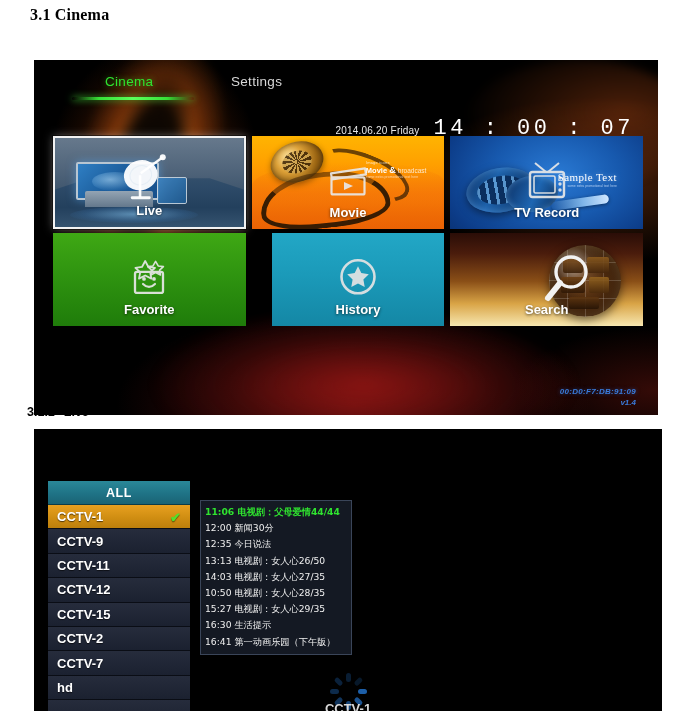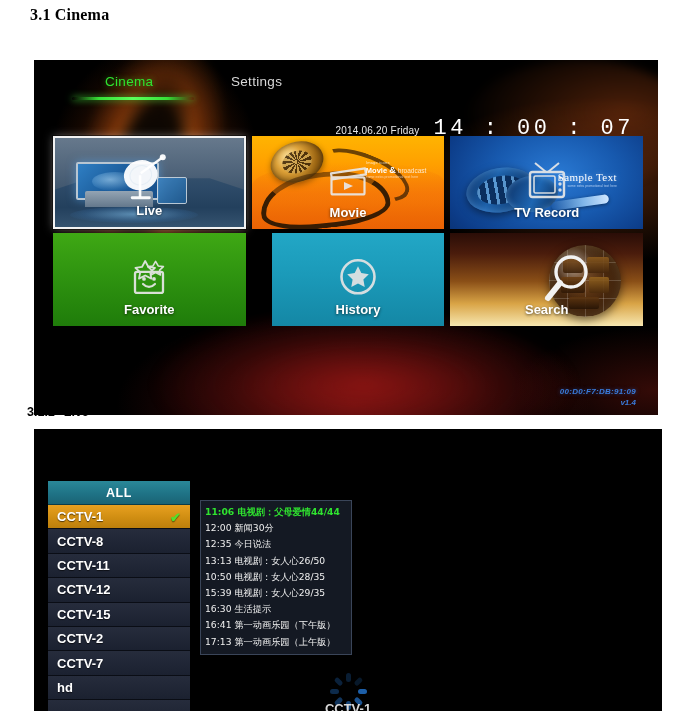--- a/index.html
+++ b/index.html
@@ -483,21 +483,21 @@
           <path d="M3.5 1.5 L10 7.5 L3.5 13.5" fill="none" stroke="#5ce02a" stroke-width="3" stroke-linecap="round" stroke-linejoin="round"></path>
         </svg>
       </div>
 
       <div id="channel-rows">
           <div class="chan-row sel">
             <span class="chan-name">CCTV-1</span>
             <span class="chan-check">✔</span>
           </div>
           <div class="chan-row">
-            <span class="chan-name">CCTV-8</span>
+            <span class="chan-name">CCTV-9</span>
           </div>
           <div class="chan-row">
             <span class="chan-name">CCTV-11</span>
           </div>
           <div class="chan-row">
             <span class="chan-name">CCTV-12</span>
           </div>
           <div class="chan-row">
             <span class="chan-name">CCTV-15</span>
           </div>
@@ -515,25 +515,25 @@
           </div>
         </div>
     </div>
 
     <div class="epg">
       <div id="epg-rows">
           <div class="epg-row now"><span>11:06</span> <span>电视剧：父母爱情44/44</span></div>
           <div class="epg-row"><span>12:00</span> <span>新闻30分</span></div>
           <div class="epg-row"><span>12:35</span> <span>今日说法</span></div>
           <div class="epg-row"><span>13:13</span> <span>电视剧：女人心26/50</span></div>
+          <div class="epg-row"><span>14:03</span> <span>电视剧：女人心27/35</span></div>
           <div class="epg-row"><span>10:50</span> <span>电视剧：女人心28/35</span></div>
-          <div class="epg-row"><span>15:39</span> <span>电视剧：女人心29/35</span></div>
+          <div class="epg-row"><span>15:27</span> <span>电视剧：女人心29/35</span></div>
           <div class="epg-row"><span>16:30</span> <span>生活提示</span></div>
           <div class="epg-row"><span>16:41</span> <span>第一动画乐园（下午版）</span></div>
-          <div class="epg-row"><span>17:13</span> <span>第一动画乐园（上午版）</span></div>
         </div>
     </div>
 
     <div class="spinner">
       <div class="sp-dot" style="transform:rotate(0deg) translate(14px)"></div>
       <div class="sp-dot" style="transform:rotate(45deg) translate(14px);opacity:.85"></div>
       <div class="sp-dot" style="transform:rotate(90deg) translate(14px);opacity:.7"></div>
       <div class="sp-dot" style="transform:rotate(135deg) translate(14px);opacity:.55"></div>
       <div class="sp-dot" style="transform:rotate(180deg) translate(14px);opacity:.45"></div>
       <div class="sp-dot" style="transform:rotate(225deg) translate(14px);opacity:.35"></div>

